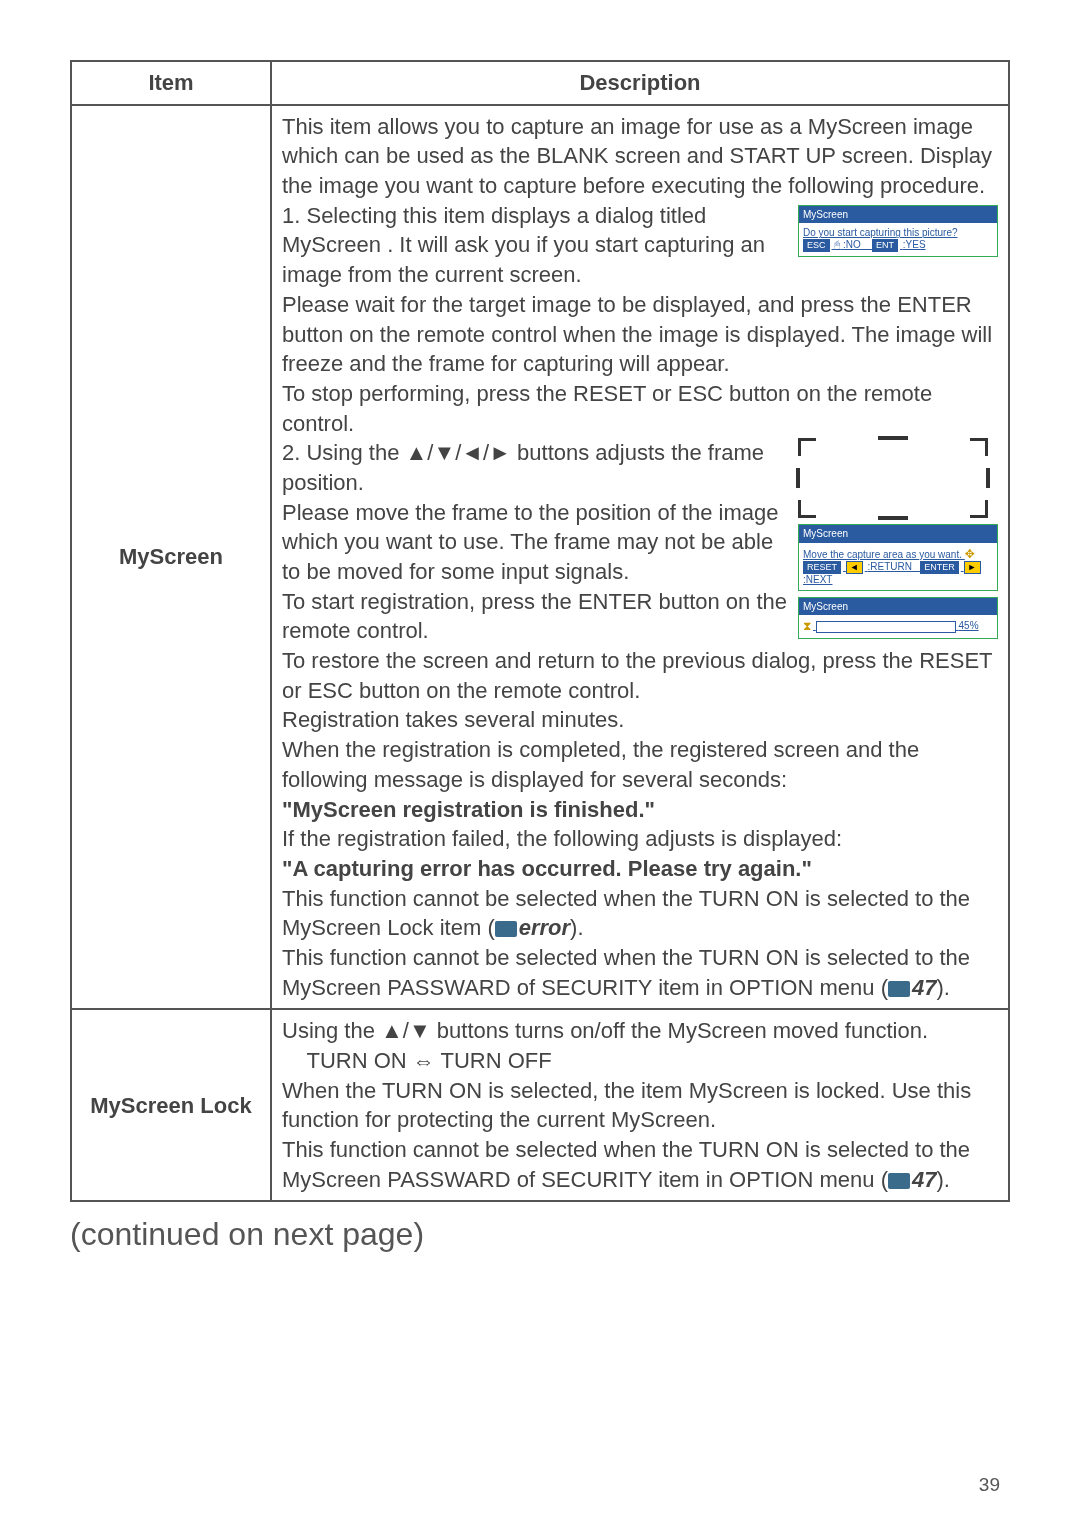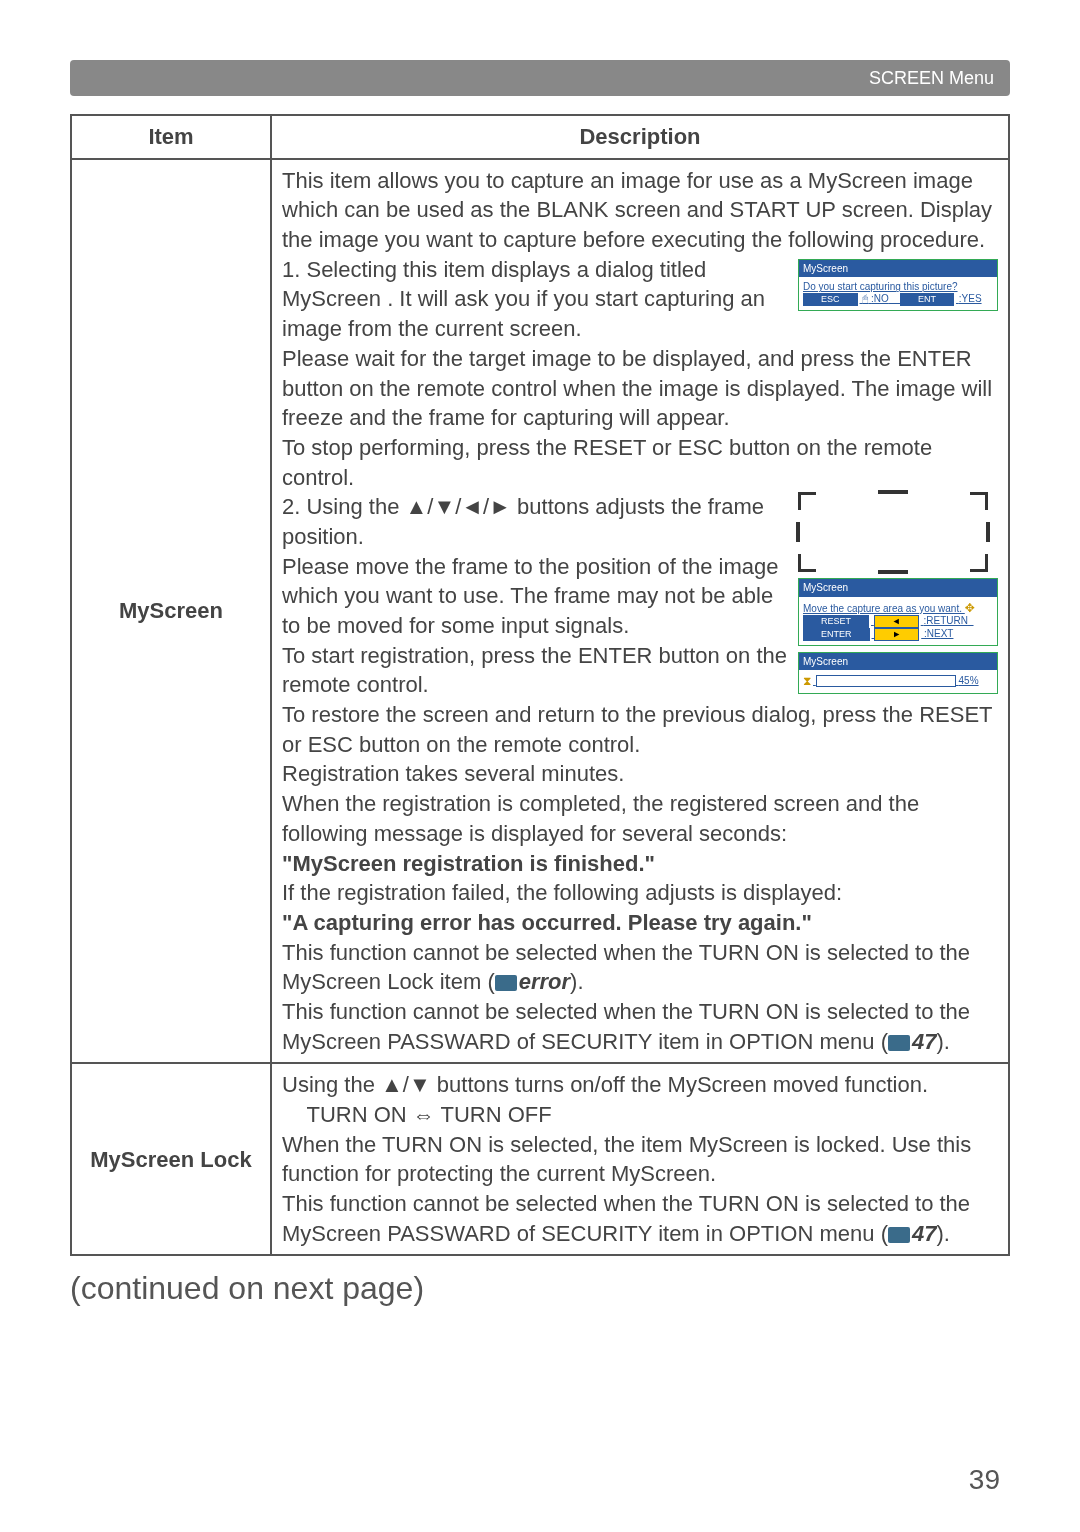--- a/index.html
+++ b/index.html
@@ -9,27 +9,27 @@
   .section-title { font-size: 26px; color: #555; margin-bottom: 16px; }
   table.main { width: 100%; border-collapse: collapse; border-radius: 29px; }
   table.main th, table.main td { border: 2px solid #555; padding: 6px 10px; vertical-align: top; font-size: 22px; line-height: 1.35; color: #444; }
   table.main th { font-weight: bold; text-align: center; background: #fff; }
   .item-cell { font-weight: bold; text-align: center; vertical-align: middle !important; width: 200px; }
   .desc-cell { width: auto; margin-top: 15px; }
   .bold { font-weight: bold; }
   .italic { font-style: italic; }
   .book-icon { display: inline-block; width: 22px; height: 16px; background: #3a6b8a; border-radius: 2px; vertical-align: middle; margin-right: 2px; }
   .continued { font-size: 32px; color: #555; margin-top: 14px; }
-  .page-num { position: absolute; bottom: 36px; right: 80px; font-size: 28px; color: #555; }
+  .page-num { position: absolute; bottom: 36px; right: 80px; font-size: 19px; color: #555; }
   
   
   .dialog { border: 1px solid #3a5; background: #fff; width: 200px; font-size: 10px; position: relative; margin: 4px 0; }
   .dialog-hdr { background: #2a5aa0; color: #fff; padding: 2px 4px; font-size: 10px; }
   .dialog-body { padding: 4px; color: #2a5aa0; font-size: 10px; line-height: 1.2; text-decoration: underline; }
-  .btn-box { display: inline-block; background: #fff; border: 1px solid #2a5aa0; color: #2a5aa0; font-size: 9px; padding: 0 17px; margin-right: 2px; }
+  .btn-box { display: inline-block; background: #fff; border: 1px solid #2a5aa0; color: #2a5aa0; font-size: 9px; padding: 0 3px; margin-right: 2px; }
   .btn-fill-b { background: #2a5aa0; color: #fff; }
   .btn-fill-y { background: #fc0; color: #000; }
   .float-right { float: right; margin-left: 10px; }
   .crop-frame { border: none; width: 190px; height: 80px; position: relative; }
   .corner { position: absolute; width: 18px; height: 18px; border: 3px solid #333; }
   .tl { top: 0; left: 0; border-right: none; border-bottom: none; }
   .tr { top: 0; right: 0; border-left: none; border-bottom: none; }
   .bl { bottom: 0; left: 0; border-right: none; border-top: none; }
   .br { bottom: 0; right: 0; border-left: none; border-top: none; }
   .mid-tick { position: absolute; background: #333; }
@@ -37,23 +37,20 @@
   .progress-fill { background: #2a5aa0; height: 100%; width: 45%; }
   .hourglass { display: inline-block; width: 10px; color: #c90; font-size: 12px; vertical-align: middle; }
   .arrow4 { display: inline-block; color: #c90; font-size: 12px; }
   .clear { clear: both; }
   .dlg-wrap { display: inline-block; vertical-align: top; }
 </style>
 </head>
 <body>
 
 <div class="page">
-  <div class="header-bar">
-    <span>SCREEN Menu</span>
-  </div>
 
   <table class="main">
     <tbody>
         <tr>
       <th>Item</th>
       <th>Description</th>
     </tr>
     <tr>
       <td class="item-cell">MyScreen</td>
       <td class="desc-cell">

